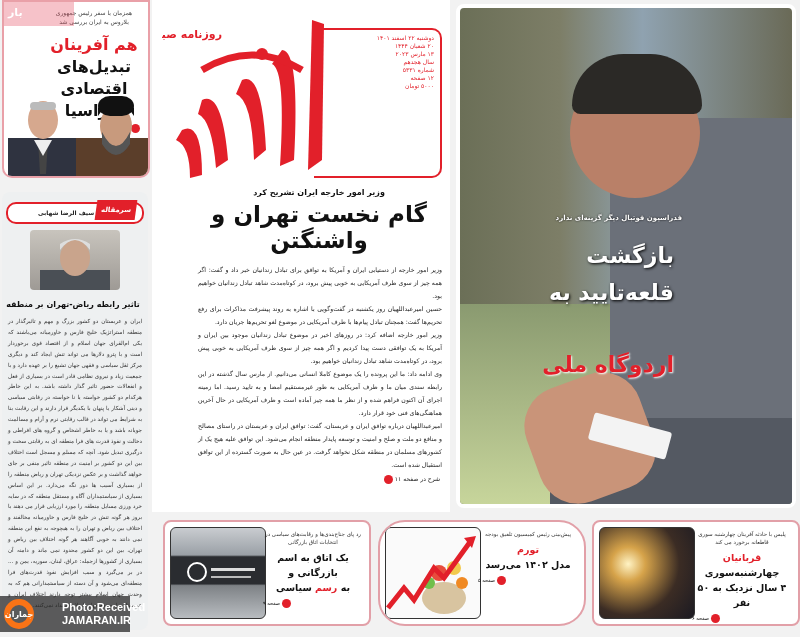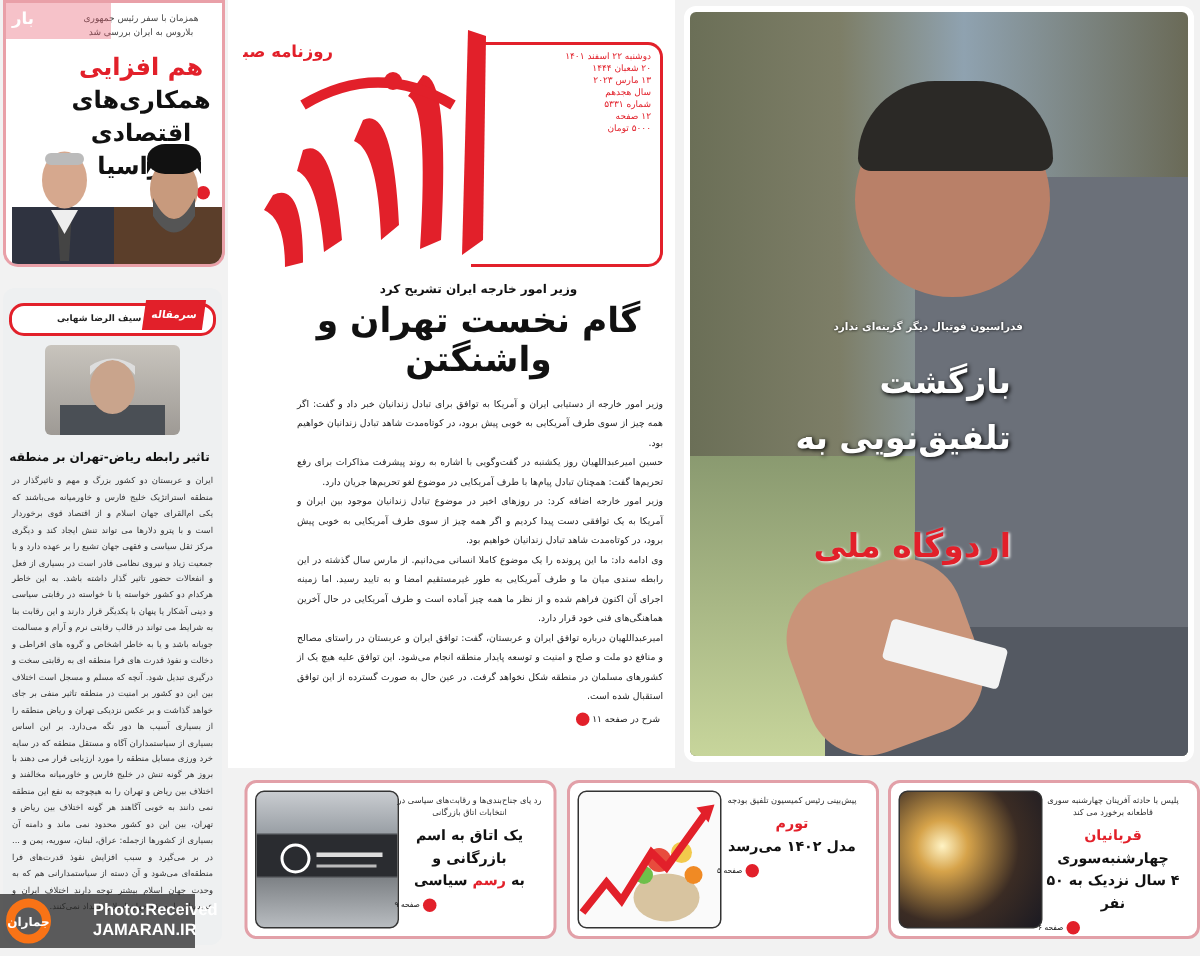--- a/index.html
+++ b/index.html
@@ -63,36 +63,36 @@
 
   
   .box { position: absolute; top: 520px; width: 208px; height: 106px; border: 2px solid #e2a0a8; border-radius: 8px; background: #fff; overflow: hidden; }
   .box .img { position: absolute; left: 5px; top: 5px; width: 96px; height: 92px; border-radius: 6px; border: 1px solid #333; overflow: hidden; }
   .box .txt { position: absolute; right: 6px; top: 8px; width: 100px; text-align: center; }
   .box .k { font-size: 5.5px; line-height: 8px; color: #333; }
   .box .h { font-size: 9.5px; font-weight: bold; line-height: 15px; margin-top: 4px; }
   .box .h .red { color: #e2202a; }
   .box .pg { font-size: 5px; text-align: left; direction: rtl; margin-top: 4px; padding-right: 70px; }
   #box1 { left: 592px; }
-  #box2 { left: 378px; }
+  #box2 { left: 378px; border-radius: 27px; }
   #box3 { left: 163px; }
 
   
   #watermark { position: absolute; left: 0; top: 596px; width: 130px; height: 36px; background: rgba(40,40,40,.75); display: flex; align-items: center; direction: ltr; }
   #watermark .logo { width: 30px; height: 30px; border-radius: 50%; border: 6px solid #f97316; margin: 0 6px 0 4px; color: #fff; font-size: 8px; display: flex; align-items: center; justify-content: center; font-weight: bold; }
   #watermark .t { color: #fff; font-family: "Liberation Sans", sans-serif; font-size: 11px; line-height: 13px; font-weight: bold; padding-left: 22px; }
 </style>
 </head>
 <body>
 
 <div id="teaser" class="panel">
   <div class="tag">بار</div>
   <div class="kicker">همزمان با سفر رئیس جمهوری بلاروس به ایران بررسی شد</div>
   <div class="head">
-    <span class="red">هم افزایی</span><span> همکاری‌های</span><br>
+    <span class="red">هم آفرینان</span><span> تبدیل‌های</span><br>
     <span>اقتصادی اوراسیا</span>
   </div>
   <div class="page"><span class="dot"></span><span>صفحه ۲</span></div>
   <div class="photo">
     <div class="person p-left">
       <svg width="70" height="80" viewBox="0 0 70 80">
           <rect x="0" y="42" width="70" height="38" fill="#2f3340"></rect>
           <polygon points="30,44 40,44 38,78 32,78" fill="#444"></polygon>
           <polygon points="26,44 35,60 44,44" fill="#eee"></polygon>
           <ellipse cx="35" cy="24" rx="15" ry="19" fill="#d6a88e"></ellipse>
@@ -168,21 +168,21 @@
   <div class="bg"></div>
   <div class="grass"></div>
   <div class="shirt"></div>
   <div class="head"></div>
   <div class="hair"></div>
   <div class="pants"></div>
   <div class="arm"></div>
   <div class="mask"></div>
   <div class="kicker">فدراسیون فوتبال دیگر گزینه‌ای ندارد</div>
   <div class="hl hl1">بازگشت</div>
-  <div class="hl hl2">تلفیق‌نویی به</div>
+  <div class="hl hl2">قلعه‌تایید به</div>
   <div class="hl hl3">اردوگاه ملی</div>
 </div>
 
 <div id="box1" class="box">
   <div class="img" style="background: radial-gradient(circle at 30% 40%, #fff3c4 0%, #d6a34a 20%, #3b2c24 60%, #1b1a22 100%);"></div>
   <div class="txt">
     <div class="k">پلیس با حادثه آفرینان چهارشنبه سوری قاطعانه برخورد می کند</div>
     <div class="h"><span class="red">قربانیان</span><span> چهارشنبه‌سوری</span><br><span>۴ سال نزدیک به ۵۰ نفر</span></div>
     <div class="pg"><span class="dot"></span><span>صفحه ۶</span></div>
   </div>

